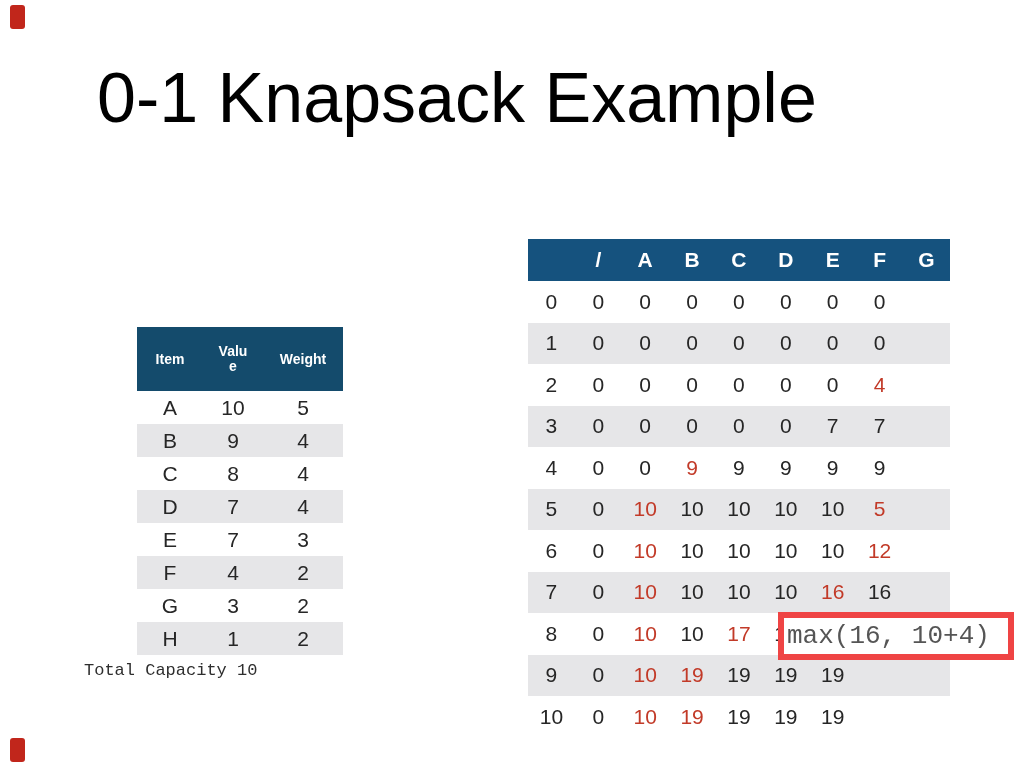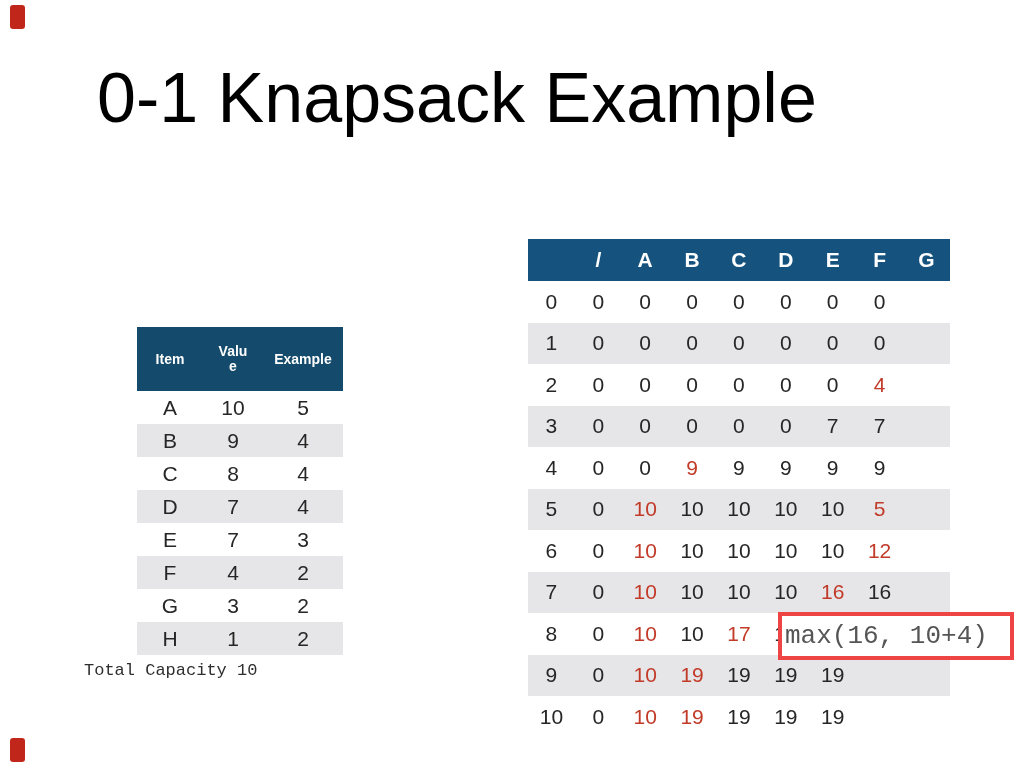--- a/index.html
+++ b/index.html
@@ -42,21 +42,21 @@
   .dp-table tbody tr:nth-child(even){background:#E6E6E8;}
   .red{color:#C23A28;}
 
   .capacity{
     position:absolute;left:84px;top:661px;
     font-family:"Liberation Mono","DejaVu Sans Mono",monospace;
     font-size:17px;color:#2e2e2e;white-space:nowrap;
   }
   .callout{
     position:absolute;left:778px;top:612px;width:236px;height:48px;box-sizing:border-box;
-    border:4px solid #ef4444;background:#ffffff;
+    border:6px solid #ef4444;background:#ffffff;
     display:flex;align-items:center;padding-left:3px;
     font-family:"Liberation Mono","DejaVu Sans Mono",monospace;
     font-size:26px;color:#555555;white-space:nowrap;
   }
 </style>
 </head>
 <body>
 
 <div class="slide">
 
@@ -66,21 +66,21 @@
   <h1 class="title">0-1 Knapsack Example</h1>
 
   <table class="items-table">
     <thead>
       <tr>
         <th style="width:66px">Item</th>
         <th style="width:60px">
             <div>Valu</div>
             <div>e</div>
           </th>
-        <th style="width:80px">Example</th>
+        <th style="width:80px">Weight</th>
       </tr>
     </thead>
     <tbody>
         <tr>
           <td>A</td>
           <td>10</td>
           <td>5</td>
         </tr>
         <tr>
           <td>B</td>

